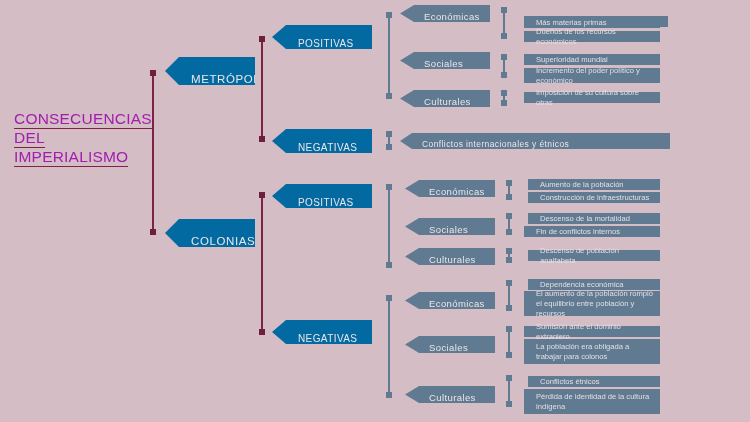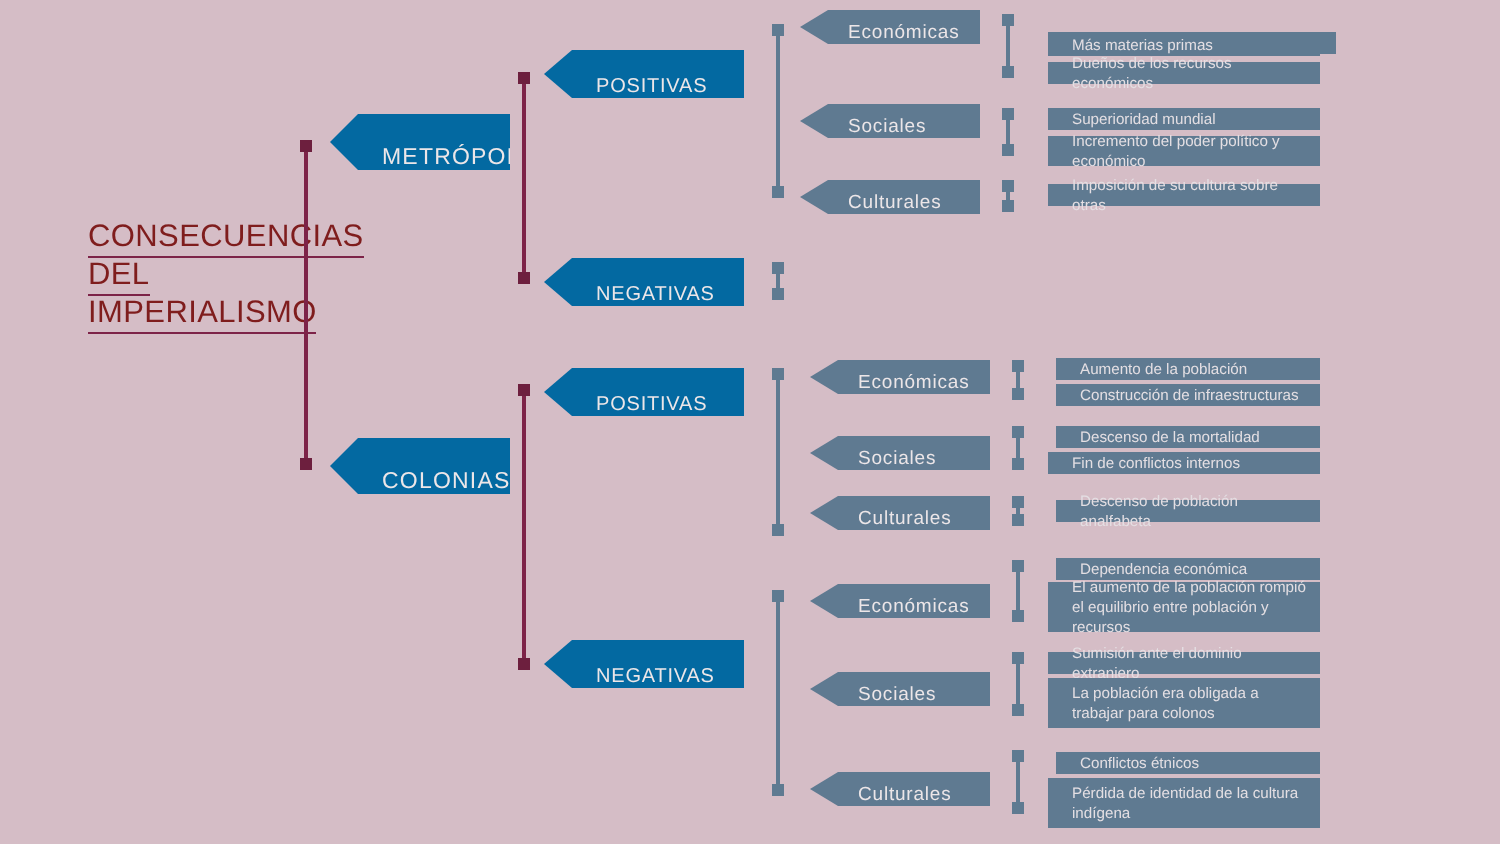--- a/index.html
+++ b/index.html
@@ -19,25 +19,24 @@
     width: 750px;
     height: 422px;
   }
   .abs { position: absolute; }
 
   
   .title {
     left: 14px;
     top: 110px;
     width: 150px;
-    color: #7f1d1d;
+    color: #a21caf;
     font-size: 15.5px;
     line-height: 18px;
     letter-spacing: 0.2px;
-    margin-left: 30px;
   }
   .title span {
     display: inline-block;
     border-bottom: 1.5px solid #7d2348;
     padding-bottom: 0px;
   }
 
   
   .spine {
     width: 2px;
@@ -186,20 +185,23 @@
   <div class="abs detail" style="left:524px; top:92px; width:136px; height:11px;">Imposición de su cultura sobre otras</div>
 
   <div class="abs arrow maroon" style="left:272px; top:129px; width:100px; height:24px;">
     <span class="lbl">NEGATIVAS</span>
   </div>
   <div class="abs spine blue" style="left:388px; top:132px; height:17px;">
     <div class="line"></div>
     <div class="cap top"></div>
     <div class="cap bot"></div>
   </div>
+  <div class="abs arrow blue wide-note" style="left:400px; top:133px; width:270px; height:16px;">
+    <span class="lbl">Conflictos internacionales y étnicos</span>
+  </div>
 
   <div class="abs arrow maroon big" style="left:165px; top:219px; width:90px; height:28px;">
     <span class="lbl">COLONIAS</span>
   </div>
 
   <div class="abs spine maroon" style="left:261px; top:193px; height:141px;">
     <div class="line"></div>
     <div class="cap top"></div>
     <div class="cap bot"></div>
   </div>

